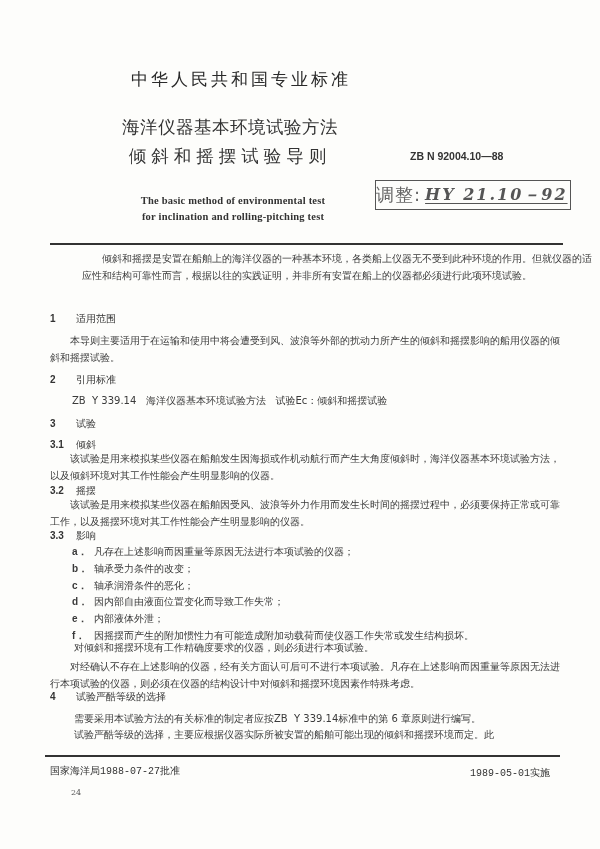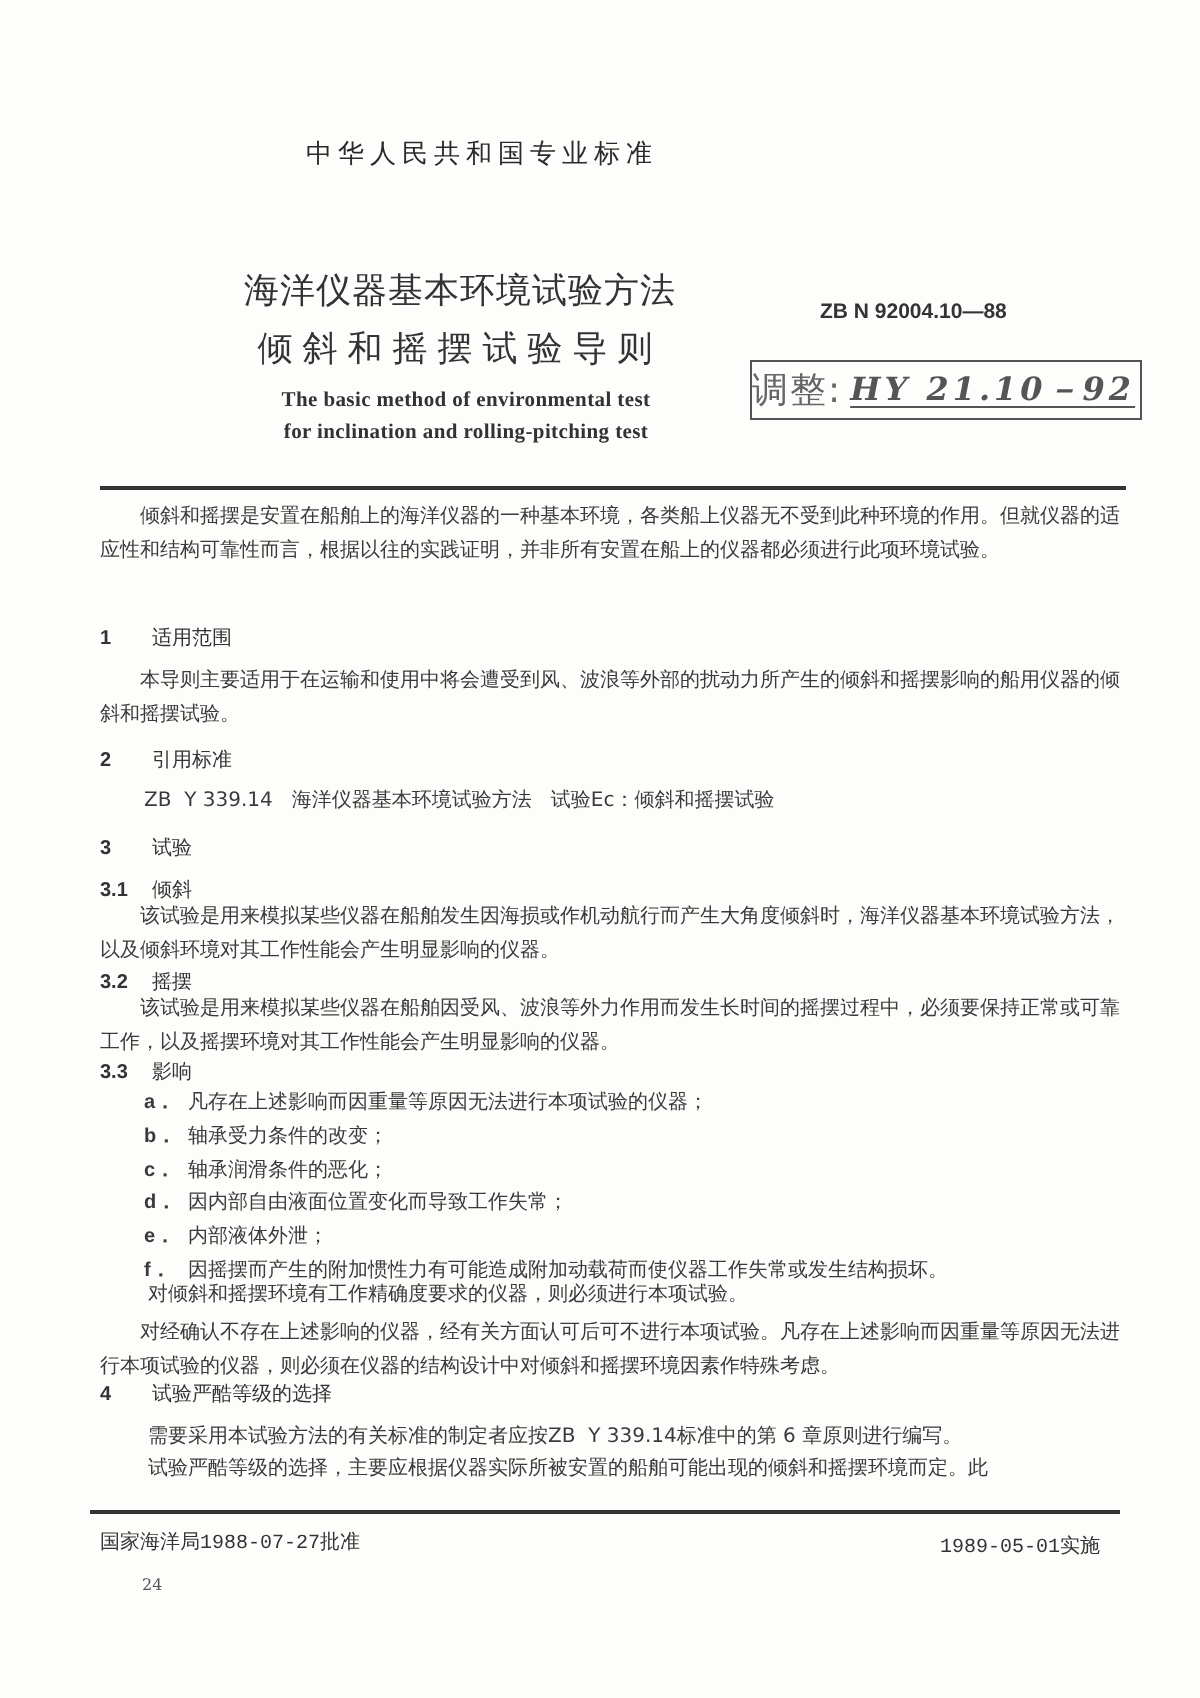--- a/index.html
+++ b/index.html
@@ -1,23 +1,23 @@
 <!DOCTYPE html>
 <html><head>
 <meta charset="utf-8">
 <style>
   html, body { margin: 0; padding: 0; }
   body {
     width: 600px; height: 849px; background: #fdfdfb; position: relative; overflow: hidden;
     font-family: "DejaVu Serif", "Liberation Serif", serif; color: #2a2a2a;
   }
   .abs { position: absolute; }
-  .prof-std { left: 0; width: 600px; top: 68px; text-align: center; font-size: 13px; letter-spacing: 3px; font-family: "DejaVu Sans", sans-serif; padding-left: 0px; box-sizing: border-box; }
+  .prof-std { left: 0; width: 600px; top: 68px; text-align: center; font-size: 17px; letter-spacing: 3px; font-family: "DejaVu Sans", sans-serif; padding-left: 0px; box-sizing: border-box; }
   .prof-std span { margin-left: -118px; }
-  .title-cn { left: 120px; width: 220px; text-align: center; font-family: "DejaVu Sans", sans-serif; color: #333; margin-top: 18px; }
+  .title-cn { left: 120px; width: 220px; text-align: center; font-family: "DejaVu Sans", sans-serif; color: #333; }
   .t1 { top: 115px; font-size: 17.5px; letter-spacing: 0.5px; }
   .t2 { top: 144px; font-size: 17.5px; letter-spacing: 5px; }
   .title-en { left: 118px; width: 230px; top: 193px; text-align: center; font-size: 10.5px; line-height: 16px; font-weight: bold; letter-spacing: 0.2px; color: #333; font-family: "Liberation Serif", serif; }
   .std-code { left: 410px; top: 150px; font-size: 10.5px; font-weight: bold; font-family: "Liberation Sans", sans-serif; color: #333; }
   .stamp { left: 375px; top: 180px; width: 196px; height: 30px; border: 1.5px solid #555; box-sizing: border-box; display: flex; align-items: center; padding-left: 0; font-family: "DejaVu Sans", sans-serif; }
   .stamp-label { font-size: 18px; color: #666; letter-spacing: 1px; }
   .stamp-value { font-size: 16px; font-style: italic; color: #555; margin-left: 4px; text-decoration: underline; text-underline-offset: 3px; font-family: "DejaVu Serif", serif; letter-spacing: 2px; font-weight: bold; }
   .rule { height: 2px; background: #333; }
   .rule-top { left: 50px; top: 243px; width: 513px; }
   .rule-bottom { left: 45px; top: 755px; width: 515px; }
@@ -42,21 +42,21 @@
   <div>for inclination and rolling-pitching test</div>
 </div>
 <div class="abs std-code">ZB N 92004.10—88</div>
 <div class="abs stamp">
   <span class="stamp-label">调整:</span>
   <span class="stamp-value">HY 21.10－92</span>
 </div>
 
 <div class="abs rule rule-top"></div>
 
-<div class="abs para indent body-text" style="top:251px;">倾斜和摇摆是安置在船舶上的海洋仪器的一种基本环境，各类船上仪器无不受到此种环境的作用。但就仪器的适应性和结构可靠性而言，根据以往的实践证明，并非所有安置在船上的仪器都必须进行此项环境试验。</div>
+<div class="abs para indent body-text" style="top:251px;margin-left:32px;">倾斜和摇摆是安置在船舶上的海洋仪器的一种基本环境，各类船上仪器无不受到此种环境的作用。但就仪器的适应性和结构可靠性而言，根据以往的实践证明，并非所有安置在船上的仪器都必须进行此项环境试验。</div>
 
 <div class="abs heading" style="left:50px; top:312px;">
   <b>1</b><span>适用范围</span>
 </div>
 <div class="abs para indent body-text" style="top:333px;">本导则主要适用于在运输和使用中将会遭受到风、波浪等外部的扰动力所产生的倾斜和摇摆影响的船用仪器的倾斜和摇摆试验。</div>
 
 <div class="abs heading" style="left:50px; top:373px;">
   <b>2</b><span>引用标准</span>
 </div>
 <div class="abs para" style="left:72px; top:393px; white-space:pre;">ZB  Y 339.14   海洋仪器基本环境试验方法   试验Ec：倾斜和摇摆试验</div>

